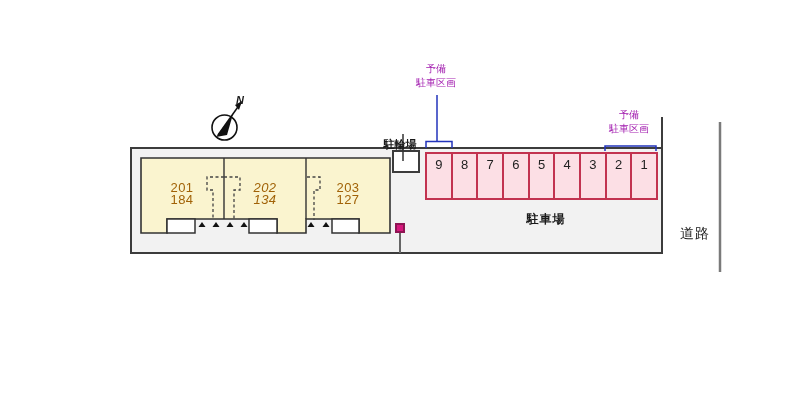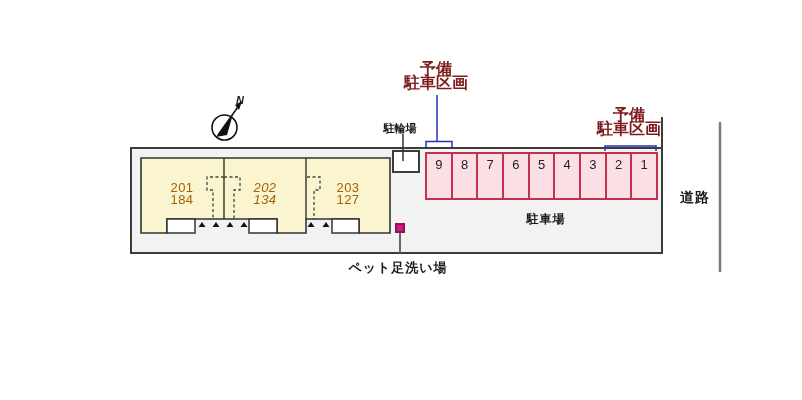--- a/index.html
+++ b/index.html
@@ -18,24 +18,24 @@
   svg.linework{position:absolute;left:0;top:0;pointer-events:none;}
   .stalls{
     position:absolute;left:425px;top:152px;width:233px;height:48px;
     display:flex;background:#fcdfe5;border:2px solid #c23350;box-sizing:border-box;
   }
   .stall{flex:1;box-sizing:border-box;text-align:center;}
   .stall + .stall{border-left:2px solid #c23350;}
   .stall-num{display:inline-block;margin-top:3px;font-size:13px;color:#222;}
   .label{position:absolute;transform:translate(-50%,-50%);white-space:nowrap;text-align:center;}
   .room-label{font-size:13px;line-height:12px;color:#a16207;letter-spacing:0.5px;}
-  .blue-label{color:#7f1d1d;font-weight:bold;font-size:16px;line-height:14px;}
+  .blue-label{color:#a21caf;font-weight:normal;font-size:10px;line-height:14px;}
   .bike-label{font-size:11px;font-weight:bold;}
   .lot-label{font-size:12px;font-weight:bold;letter-spacing:1px;}
-  .road-label{font-size:14px;font-weight:bold;letter-spacing:1px;}
+  .road-label{font-size:14px;font-weight:normal;letter-spacing:1px;margin-top:36px;}
   .pet-label{font-size:13px;font-weight:bold;letter-spacing:1px;}
   .north-label{font-size:11px;font-weight:bold;font-style:italic;}
   .pet-marker{
     position:absolute;left:395px;top:223px;width:10px;height:10px;
     background:#d6187d;border:2px solid #8f1453;box-sizing:border-box;
   }
 </style>
 </head>
 <body>
 
@@ -131,21 +131,20 @@
 
   <div class="label blue-label" style="left:436px;top:76px;">
     <div>予備</div>
     <div>駐車区画</div>
   </div>
   <div class="label blue-label" style="left:629px;top:122px;">
     <div>予備</div>
     <div>駐車区画</div>
   </div>
 
-  <div class="label bike-label" style="left:400px;top:128px;">駐輪場</div>
+  <div class="label bike-label" style="left:400px;top:144px;">駐輪場</div>
   <div class="label lot-label" style="left:546px;top:219px;">駐車場</div>
   <div class="label road-label" style="left:695px;top:198px;">道路</div>
-  <div class="label pet-label" style="left:398px;top:268px;">ペット足洗い場</div>
   <div class="label north-label" style="left:240px;top:100px;">N</div>
 
   <div class="pet-marker"></div>
 
 </div>
 
 </body></html>

